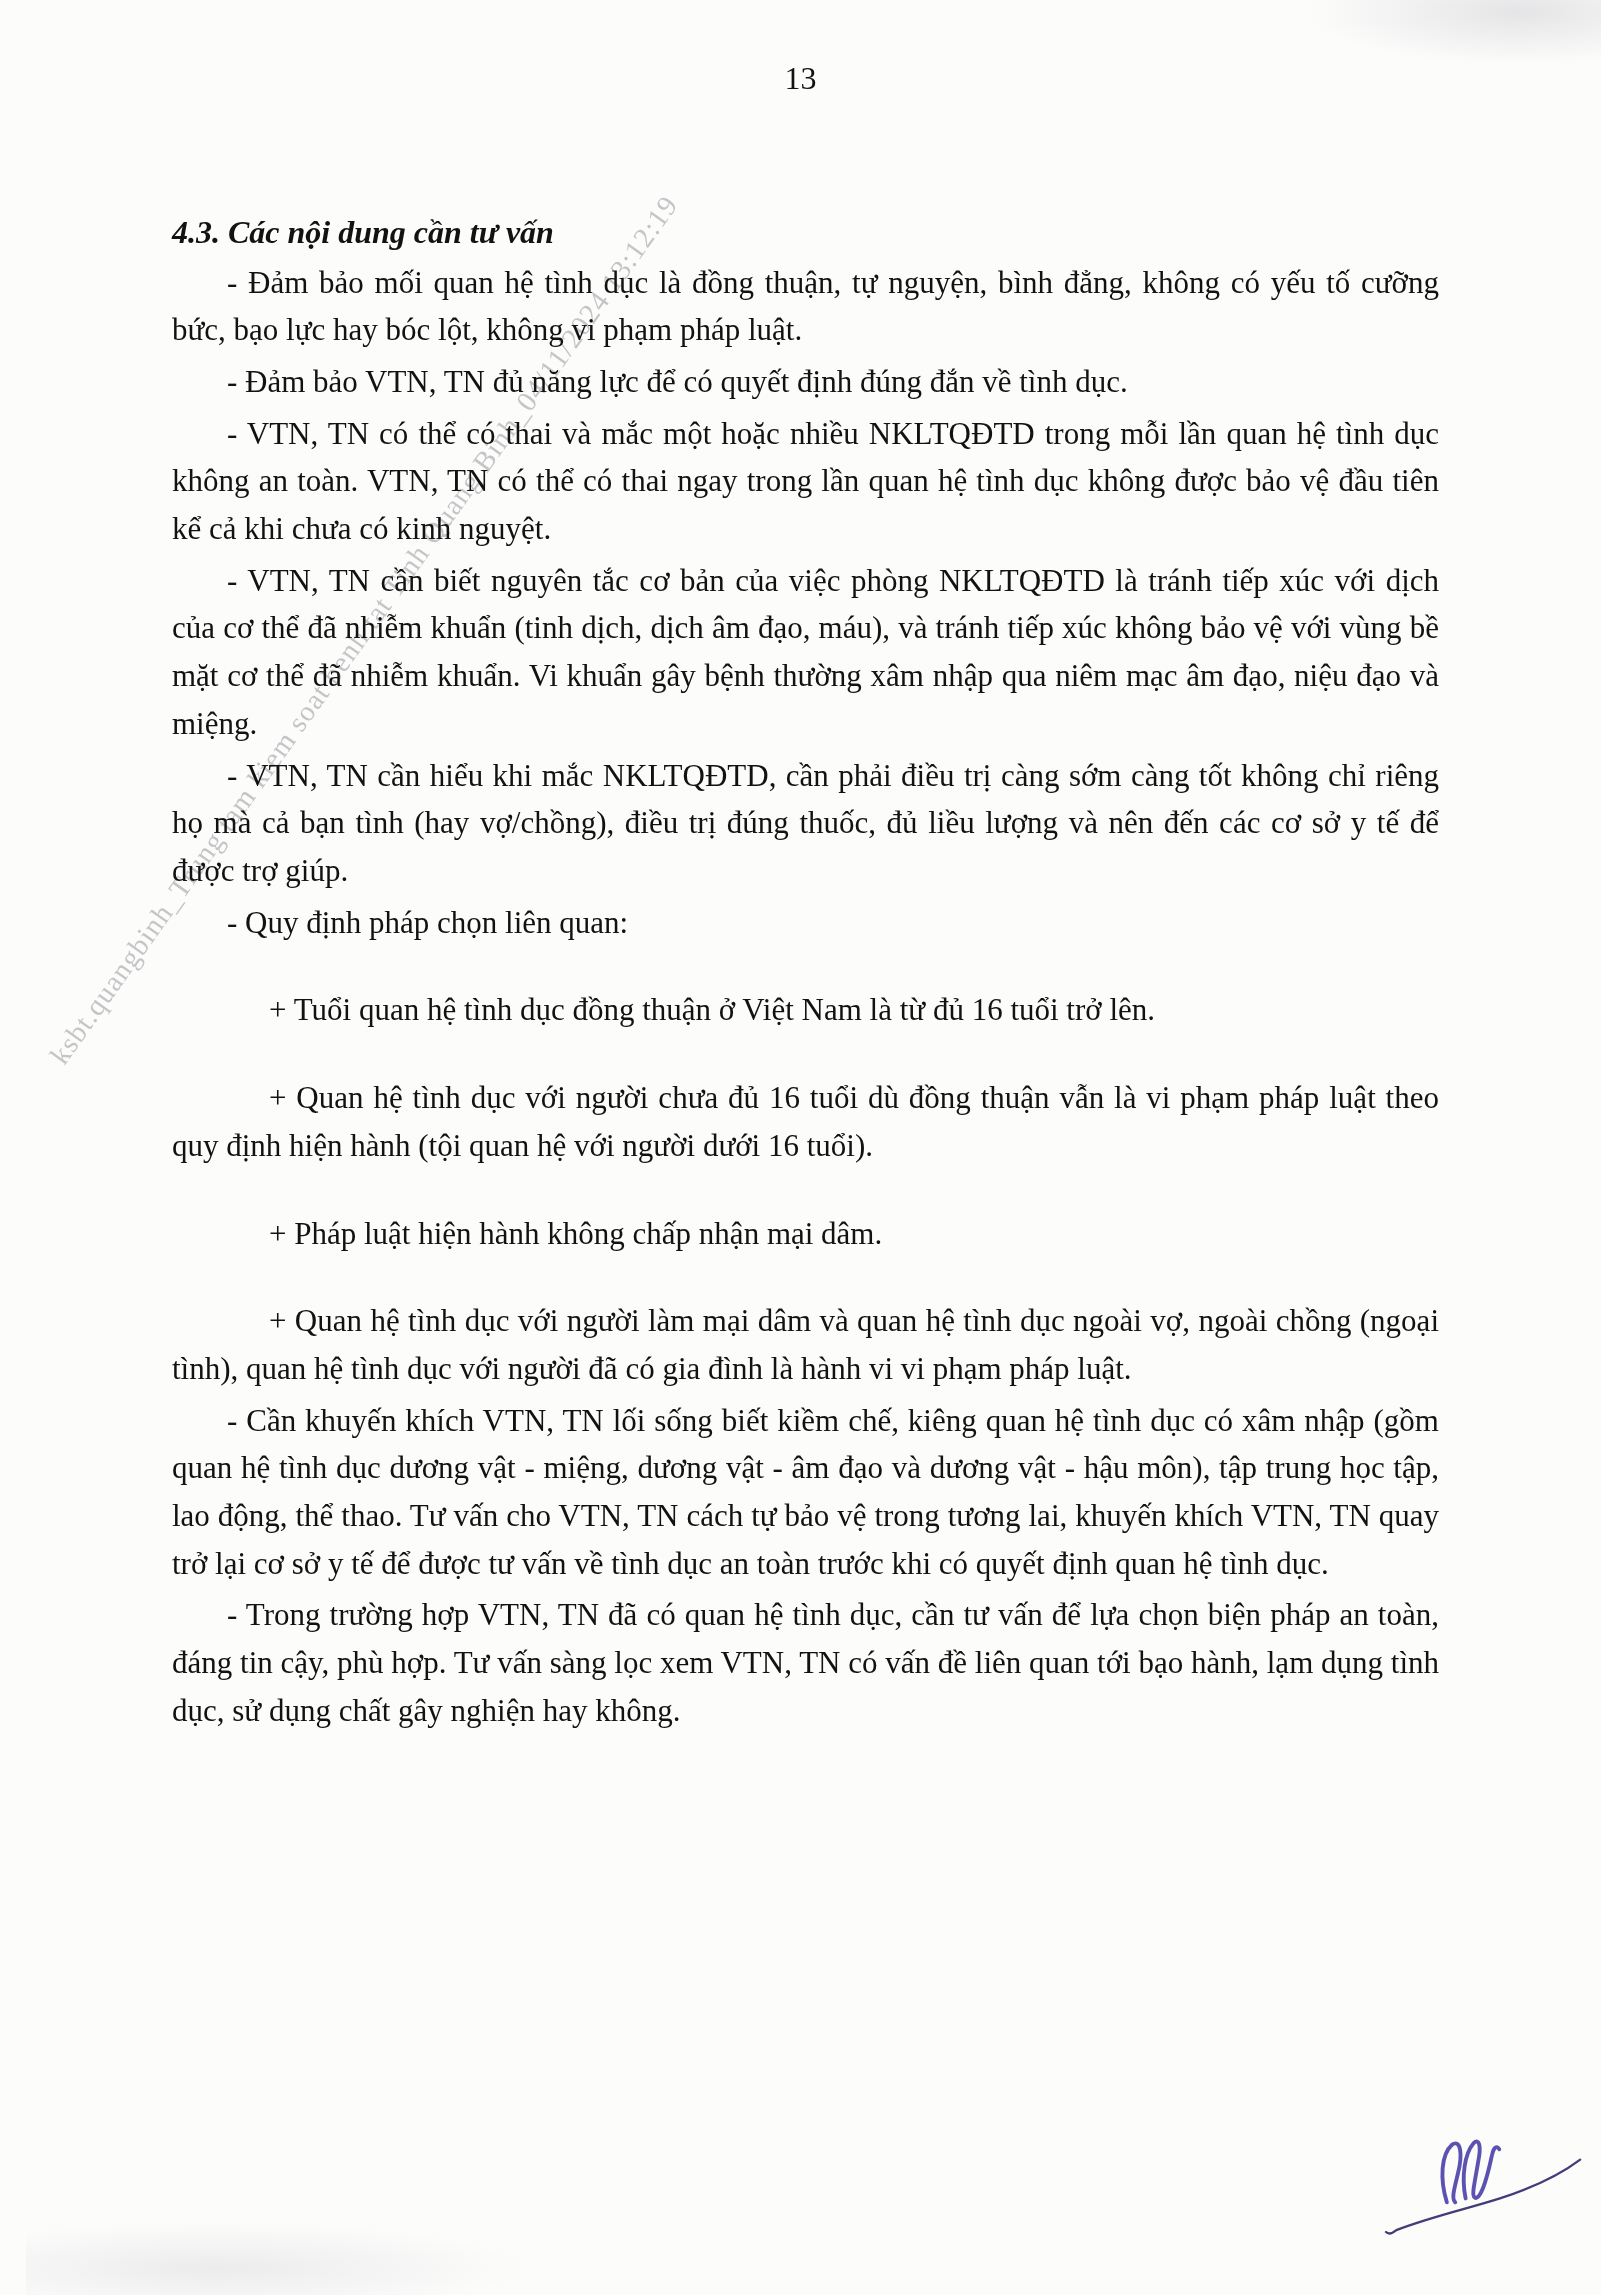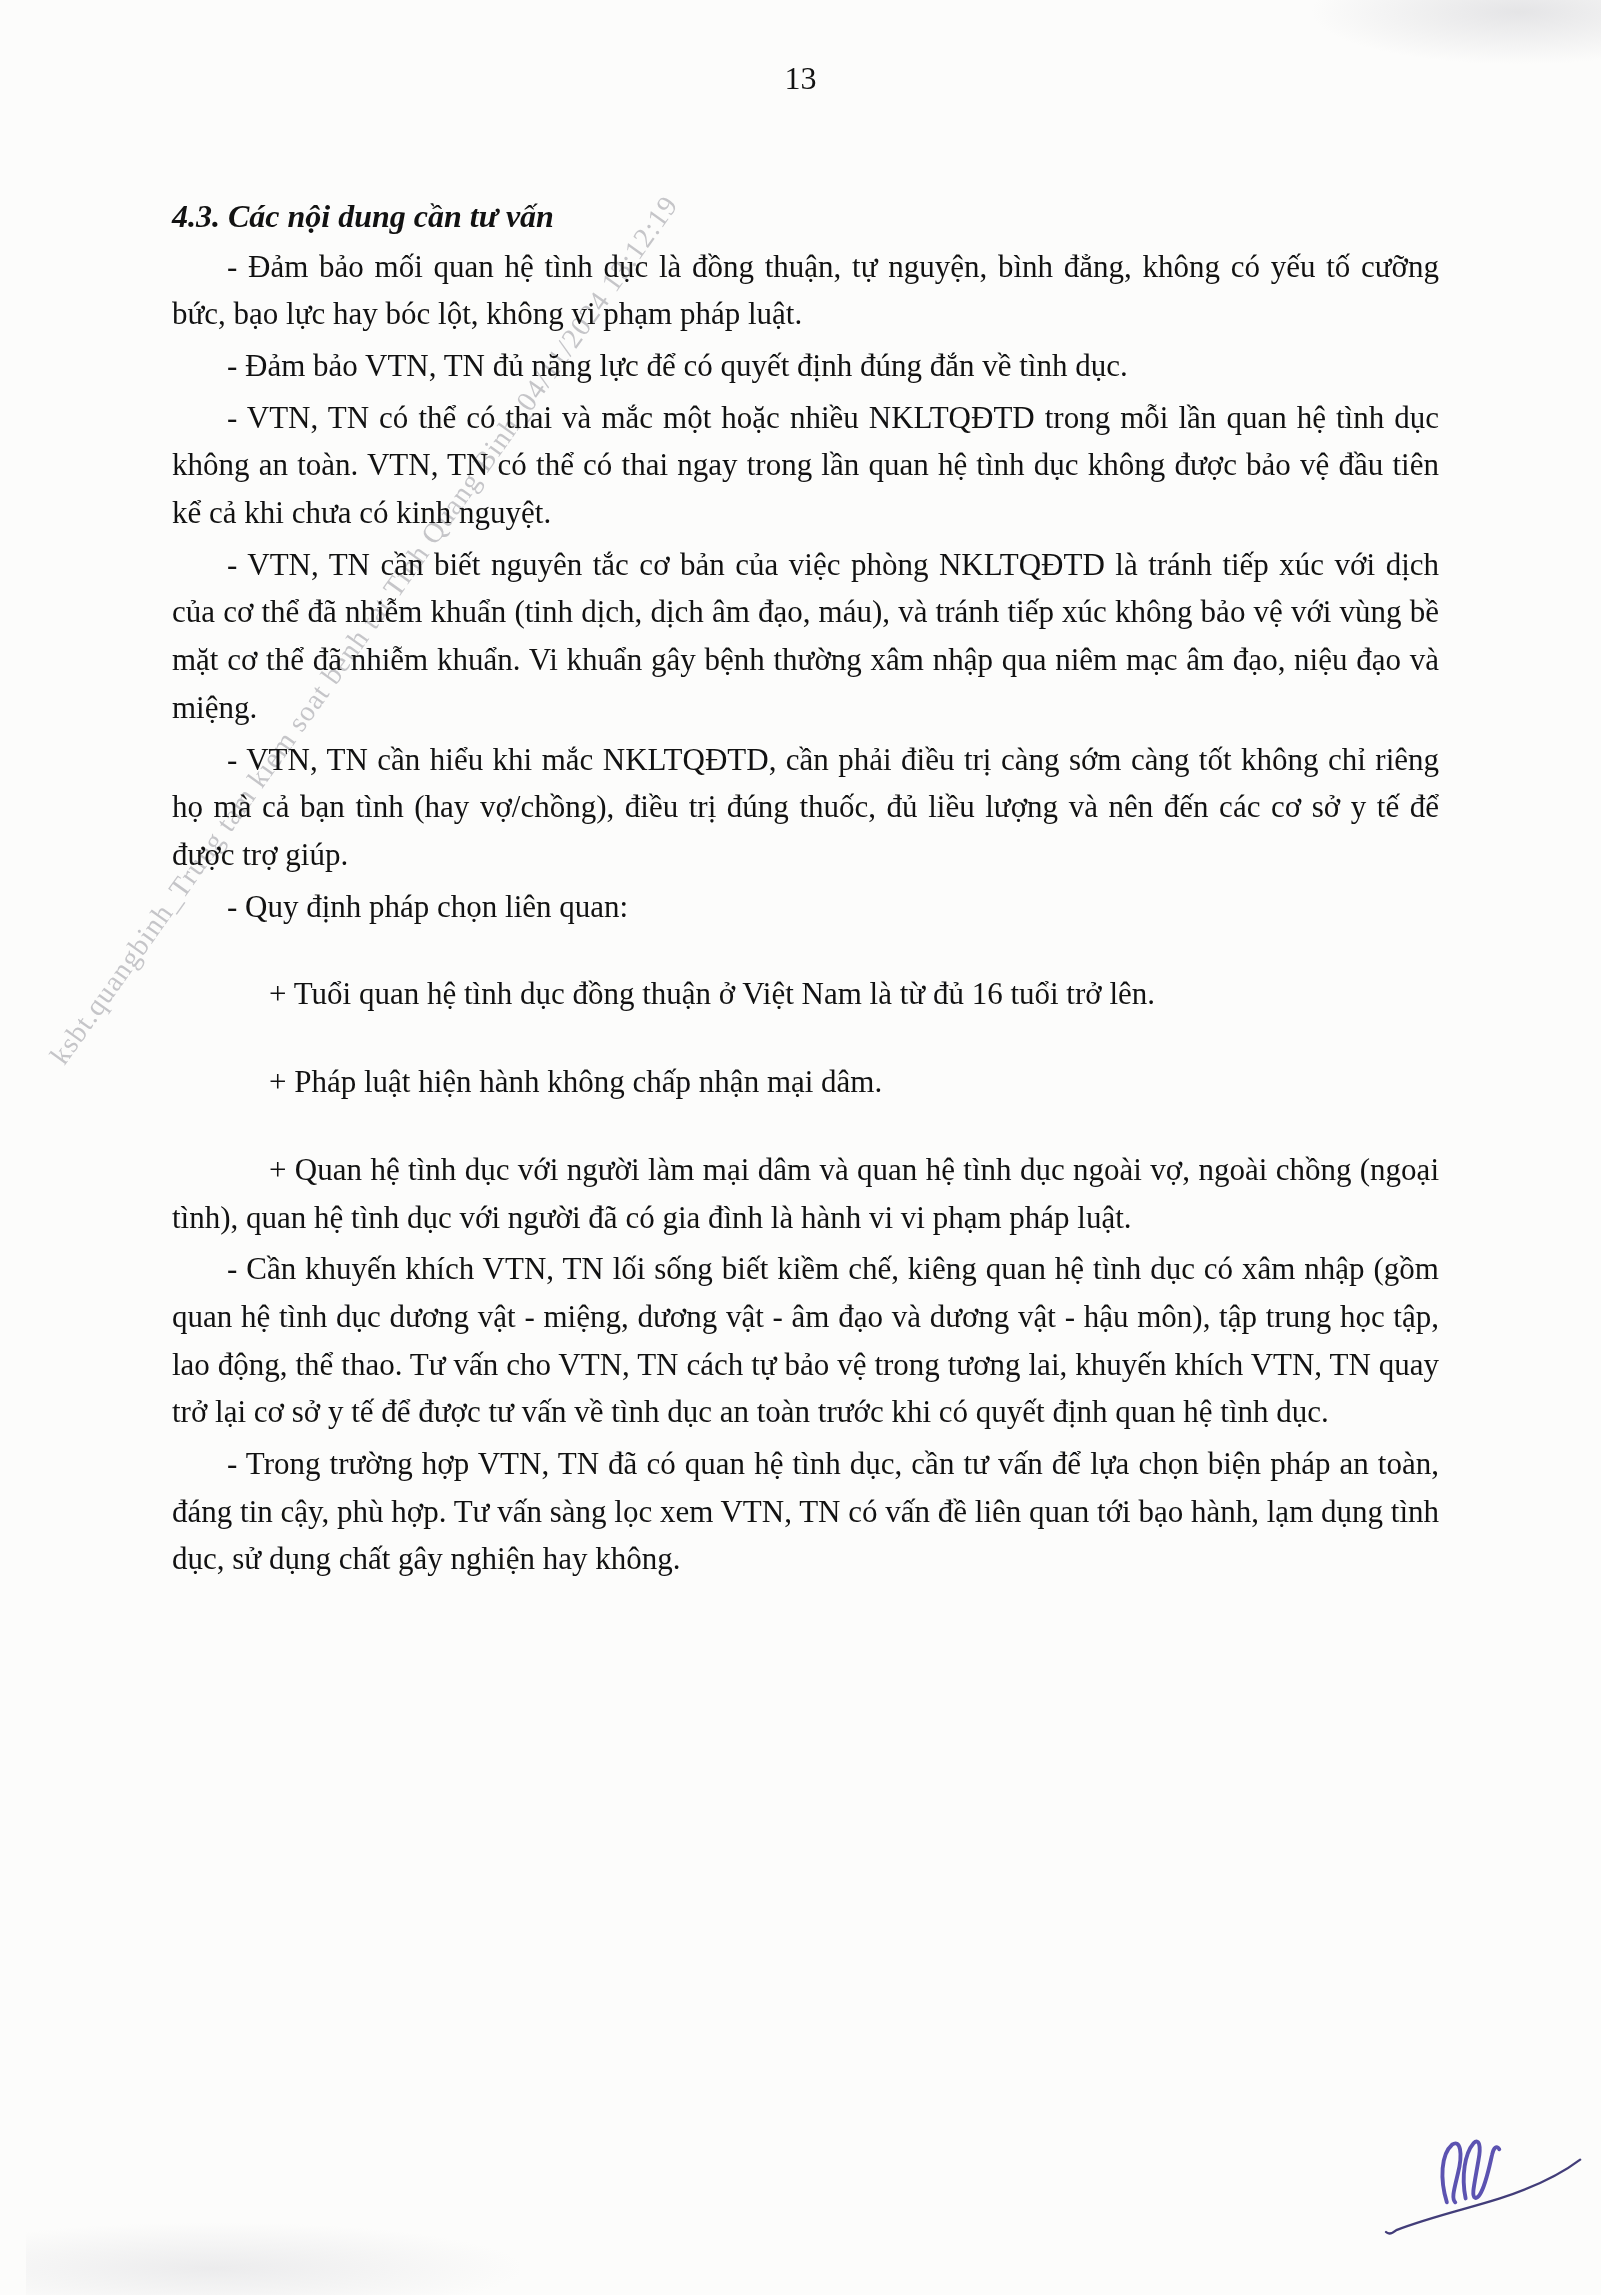--- a/index.html
+++ b/index.html
@@ -48,21 +48,21 @@
     top: 60px;
     left: 0;
     width: 100%;
     text-align: center;
     font-size: 32px;
     z-index: 2;
   }
   .doc {
     position: absolute;
     left: 172px;
-    top: 192px;
+    top: 208px;
     width: 1267px;
     z-index: 2;
   }
   .heading {
     margin: 0 0 2.6px 0;
     font-size: 32px;
     line-height: 1.5;
     font-weight: bold;
     font-style: italic;
   }
@@ -101,20 +101,21 @@
   <div class="doc">
     <p class="heading">4.3. Các nội dung cần tư vấn</p>
 
   <p class="para">- Đảm bảo mối quan hệ tình dục là đồng thuận, tự nguyện, bình đẳng, không có yếu tố cưỡng bức, bạo lực hay bóc lột, không vi phạm pháp luật.</p>
       <p class="para">- Đảm bảo VTN, TN đủ năng lực để có quyết định đúng đắn về tình dục.</p>
       <p class="para">- VTN, TN có thể có thai và mắc một hoặc nhiều NKLTQĐTD trong mỗi lần quan hệ tình dục không an toàn. VTN, TN có thể có thai ngay trong lần quan hệ tình dục không được bảo vệ đầu tiên kể cả khi chưa có kinh nguyệt.</p>
       <p class="para">- VTN, TN cần biết nguyên tắc cơ bản của việc phòng NKLTQĐTD là tránh tiếp xúc với dịch của cơ thể đã nhiễm khuẩn (tinh dịch, dịch âm đạo, máu), và tránh tiếp xúc không bảo vệ với vùng bề mặt cơ thể đã nhiễm khuẩn. Vi khuẩn gây bệnh thường xâm nhập qua niêm mạc âm đạo, niệu đạo và miệng.</p>
       <p class="para">- VTN, TN cần hiểu khi mắc NKLTQĐTD, cần phải điều trị càng sớm càng tốt không chỉ riêng họ mà cả bạn tình (hay vợ/chồng), điều trị đúng thuốc, đủ liều lượng và nên đến các cơ sở y tế để được trợ giúp.</p>
       <p class="para">- Quy định pháp chọn liên quan:</p>
       <p class="para sub">+ Tuổi quan hệ tình dục đồng thuận ở Việt Nam là từ đủ 16 tuổi trở lên.</p>
+      <p class="para sub">+ Quan hệ tình dục với người chưa đủ 16 tuổi dù đồng thuận vẫn là vi phạm pháp luật theo quy định hiện hành (tội quan hệ với người dưới 16 tuổi).</p>
       <p class="para sub">+ Pháp luật hiện hành không chấp nhận mại dâm.</p>
       <p class="para sub">+ Quan hệ tình dục với người làm mại dâm và quan hệ tình dục ngoài vợ, ngoài chồng (ngoại tình), quan hệ tình dục với người đã có gia đình là hành vi vi phạm pháp luật.</p>
       <p class="para">- Cần khuyến khích VTN, TN lối sống biết kiềm chế, kiêng quan hệ tình dục có xâm nhập (gồm quan hệ tình dục dương vật - miệng, dương vật - âm đạo và dương vật - hậu môn), tập trung học tập, lao động, thể thao. Tư vấn cho VTN, TN cách tự bảo vệ trong tương lai, khuyến khích VTN, TN quay trở lại cơ sở y tế để được tư vấn về tình dục an toàn trước khi có quyết định quan hệ tình dục.</p>
       <p class="para">- Trong trường hợp VTN, TN đã có quan hệ tình dục, cần tư vấn để lựa chọn biện pháp an toàn, đáng tin cậy, phù hợp. Tư vấn sàng lọc xem VTN, TN có vấn đề liên quan tới bạo hành, lạm dụng tình dục, sử dụng chất gây nghiện hay không.</p>
     </div>
 
   <svg class="signature" viewBox="0 0 360 200" xmlns="http://www.w3.org/2000/svg">
     <path d="M 34 182 C 38 186, 44 184, 50 179 C 105 158, 160 146, 210 130 C 262 113, 305 92, 334 70" fill="none" stroke="#322c6e" stroke-width="3.5" stroke-linecap="round" opacity="0.92"></path>
     <path d="M 128 136 C 117 100, 119 62, 136 47 C 149 38, 153 60, 145 92 C 139 117, 135 130, 141 136
              M 157 130 C 150 96, 156 60, 169 45 C 178 36, 181 49, 177 70 C 174 88, 170 108, 169 118 C 168 130, 173 133, 179 124 C 188 110, 193 84, 198 62 C 200 52, 205 47, 209 54" fill="none" stroke="#4a40a8" stroke-width="6" stroke-linecap="round" stroke-linejoin="round" opacity="0.9"></path>

